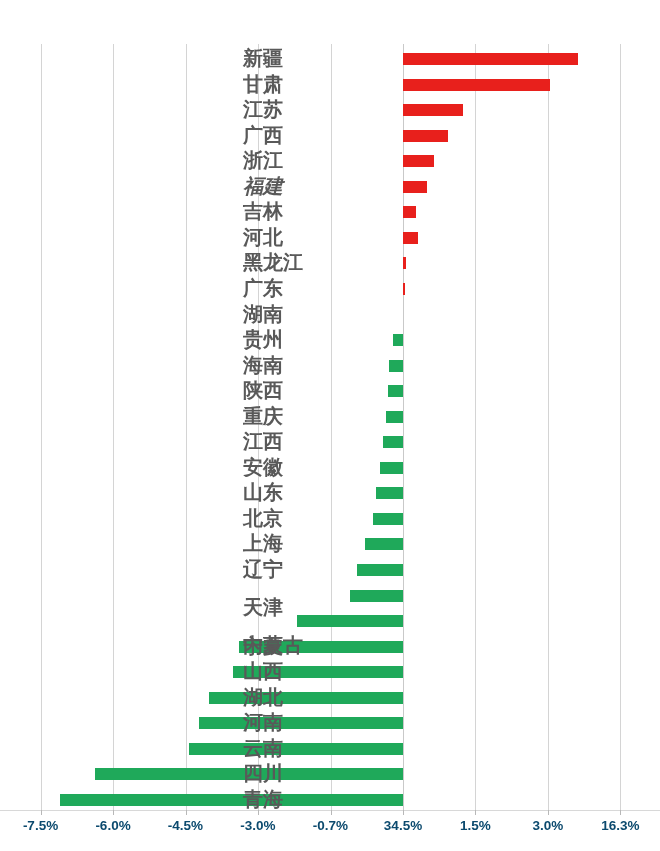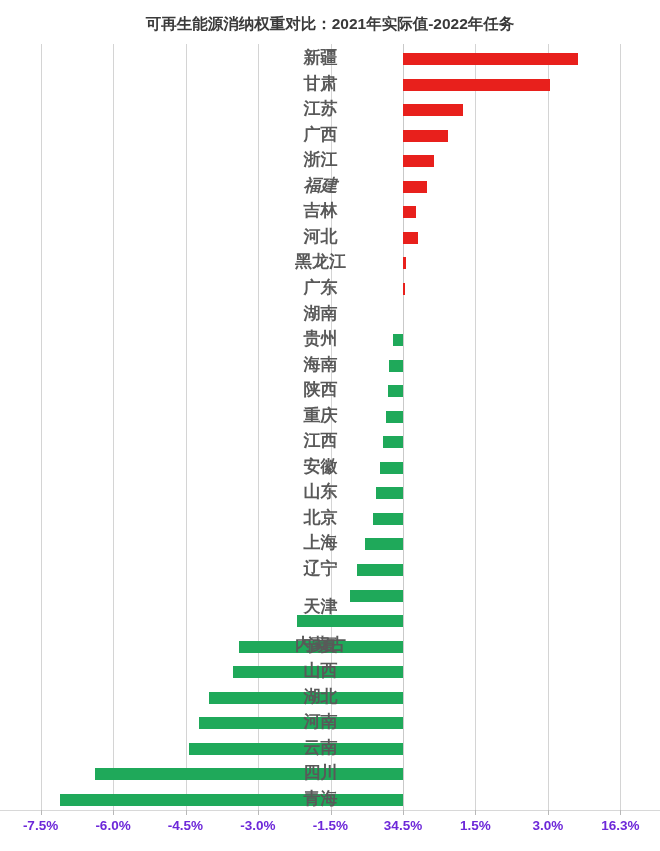--- a/index.html
+++ b/index.html
@@ -63,24 +63,24 @@
   }
   .bar.pos {
     background: #E8201C;
   }
   .bar.neg {
     background: #1FA95A;
   }
   .cat-label {
     position: absolute;
     top: 2px;
-    font-size: 17px;
+    font-size: 20px;
     font-weight: bold;
     color: #595959;
-    text-align: center;
+    text-align: left;
     white-space: nowrap;
     line-height: 22px;
   }
   
   #axis-ticks {
     position: absolute;
     left: 0;
     top: 810px;
     width: 660px;
     height: 41px;
@@ -90,39 +90,38 @@
     top: 0px;
     width: 1px;
     height: 5px;
     background: #b8b8b8;
   }
   .tick-label {
     position: absolute;
     top: 8px;
     font-size: 13.5px;
     font-weight: bold;
-    color: #6d28d9;
+    color: #0c4a6e;
     transform: translateX(-50%);
     white-space: nowrap;
   }
   #axis-baseline {
     position: absolute;
     left: 0;
     top: 810px;
     width: 660px;
     height: 1px;
     background: #d8d8d8;
   }
 </style>
 </head>
 <body>
 
 <div id="chart-root">
 
-  <div id="chart-title">可再生能源消纳权重对比：2021年实际值-2022年任务</div>
 
   <div id="plot-area">
     <div id="gridlines">
         <div class="gridline" style="left: 40.525px;"></div>
         <div class="gridline" style="left: 113.02px;"></div>
         <div class="gridline" style="left: 185.515px;"></div>
         <div class="gridline" style="left: 258.01px;"></div>
         <div class="gridline" style="left: 330.505px;"></div>
         <div class="gridline zero" style="left: 403px;"></div>
         <div class="gridline" style="left: 475.495px;"></div>
@@ -259,21 +258,21 @@
   <div id="axis-ticks">
       <div class="tick-mark" style="left: 40.525px;"></div>
       <div class="tick-label" style="left: 40.525px;">-7.5%</div>
       <div class="tick-mark" style="left: 113.02px;"></div>
       <div class="tick-label" style="left: 113.02px;">-6.0%</div>
       <div class="tick-mark" style="left: 185.515px;"></div>
       <div class="tick-label" style="left: 185.515px;">-4.5%</div>
       <div class="tick-mark" style="left: 258.01px;"></div>
       <div class="tick-label" style="left: 258.01px;">-3.0%</div>
       <div class="tick-mark" style="left: 330.505px;"></div>
-      <div class="tick-label" style="left: 330.505px;">-1.5%</div>
+      <div class="tick-label" style="left: 330.505px;">-0.7%</div>
       <div class="tick-mark" style="left: 403px;"></div>
       <div class="tick-label" style="left: 403px;">34.5%</div>
       <div class="tick-mark" style="left: 475.495px;"></div>
       <div class="tick-label" style="left: 475.495px;">1.5%</div>
       <div class="tick-mark" style="left: 547.99px;"></div>
       <div class="tick-label" style="left: 547.99px;">3.0%</div>
       <div class="tick-mark" style="left: 620.485px;"></div>
       <div class="tick-label" style="left: 620.485px;">16.3%</div>
     </div>
 

